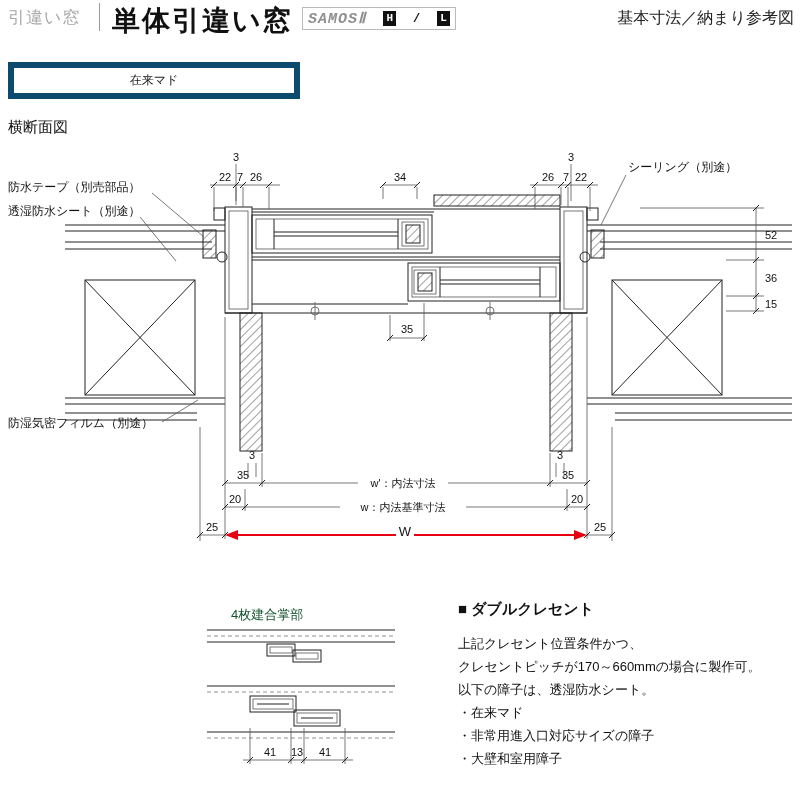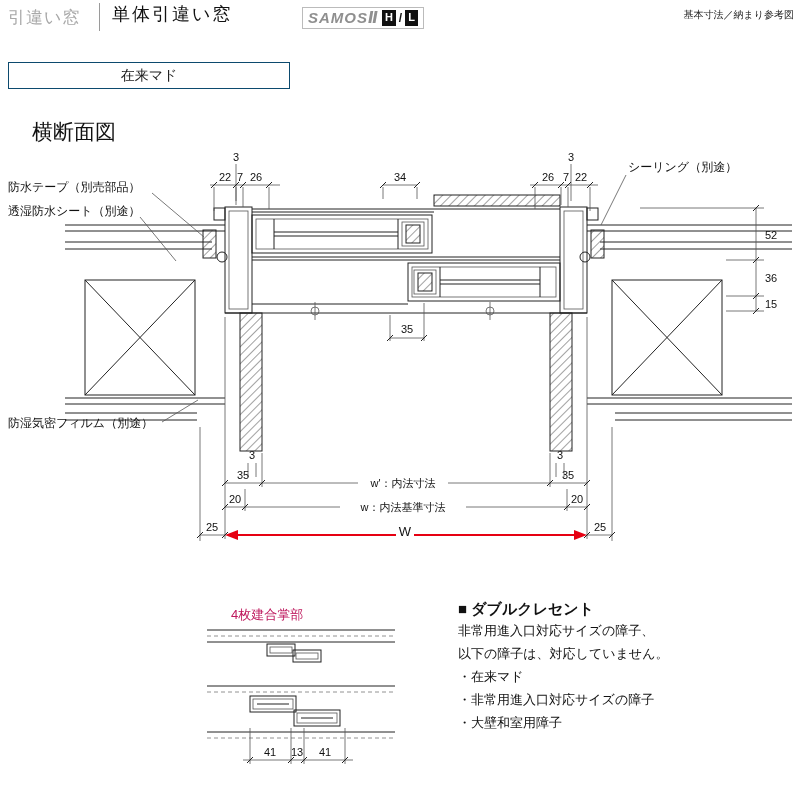--- a/index.html
+++ b/index.html
@@ -1,50 +1,50 @@
 <!DOCTYPE html>
 <html><head>
 <meta charset="utf-8">
 <style>
   html,body{margin:0;padding:0;background:#fff;}
   .page{position:relative;width:800px;height:800px;background:#fff;overflow:hidden;
         font-family:"Liberation Sans","DejaVu Sans",sans-serif;color:#1a1a1a;}
   
   .hdr-category{position:absolute;left:8px;top:6px;font-size:17px;color:#a8a8a8;letter-spacing:1px;}
   .hdr-divider{position:absolute;left:99px;top:3px;width:1px;height:28px;background:#9a9a9a;}
-  .hdr-title{position:absolute;left:112px;top:2px;font-size:18px;font-weight:normal;color:#111;letter-spacing:2px;}
-  .badge{position:absolute;left:302px;top:7px;display:flex;align-items:center;gap:3px;border:1px solid #bbb;padding:1px 5px;}
+  .hdr-title{position:absolute;left:112px;top:2px;font-size:28px;font-weight:bold;color:#111;letter-spacing:2px;}
+  .badge{position:absolute;left:302px;top:7px;display:flex;align-items:center;gap:17px;border:1px solid #bbb;padding:1px 5px;font-family:Liberation Mono, monospace;}
   .badge-name{font-size:15px;font-weight:bold;font-style:italic;color:#8f8f8f;letter-spacing:1px;}
   .badge-box{background:#111;color:#fff;font-size:11px;font-weight:bold;padding:1px 3px;line-height:1.2;}
   .badge-slash{font-size:12px;font-weight:bold;color:#111;}
-  .hdr-note{position:absolute;right:6px;top:8px;font-size:10px;color:#222;}
-  
-  .frame-box{position:absolute;left:8px;top:62px;width:280px;height:25px;border:1px solid #0c4a6e;
-             display:flex;align-items:center;justify-content:center;font-size:14px;}
-  .section-title{position:absolute;left:8px;top:118px;font-size:21px;color:#111;margin-left:24px;}
+  .hdr-note{position:absolute;right:6px;top:8px;font-size:16px;color:#222;}
+  
+  .frame-box{position:absolute;left:8px;top:62px;width:280px;height:25px;border:6px solid #0c4a6e;
+             display:flex;align-items:center;justify-content:center;font-size:12px;}
+  .section-title{position:absolute;left:8px;top:118px;font-size:15px;color:#111;}
   
   svg{position:absolute;}
   .main-svg{left:0;top:145px;}
   .ln{stroke:#222;stroke-width:1;fill:none;}
   .thin{stroke:#555;stroke-width:0.8;fill:none;}
   .dash{stroke:#777;stroke-width:0.8;fill:none;stroke-dasharray:4 3;}
   text{font-family:"Liberation Sans","DejaVu Sans",sans-serif;font-size:11px;fill:#111;}
   .dim-text{font-size:11px;text-anchor:middle;}
   .lbl{font-size:12px;}
   .red{stroke:#e60012;stroke-width:1.8;fill:none;}
   .redfill{fill:#e60012;stroke:none;}
   .whitebg{fill:#ffffff;stroke:none;}
   .hatchfill{fill:url(#hatch);stroke:#222;stroke-width:1;}
   
   .detail-wrap{position:absolute;left:195px;top:606px;width:215px;}
-  .detail-title{font-size:13px;color:#be185d;padding-left:36px;margin-bottom:2px;}
+  .detail-title{font-size:13px;color:#14532d;padding-left:36px;margin-bottom:2px;}
   .detail-svg{position:static;display:block;}
   
   .note-wrap{position:absolute;left:458px;top:600px;width:336px;}
-  .note-title{font-size:15px;font-weight:bold;color:#111;}
+  .note-title{font-size:15px;font-weight:bold;margin-bottom:13px;color:#111;}
   .note-line{font-size:13px;line-height:23px;color:#111;}
 </style>
 </head>
 <body>
 
 <div class="page">
 
   <div class="hdr-category">引違い窓</div>
   <div class="hdr-divider"></div>
   <div class="hdr-title">単体引違い窓</div>
@@ -319,20 +319,21 @@
         <line class="ln" x1="147" y1="137" x2="153" y2="131"></line>
         <text class="dim-text" x="75" y="130">41</text>
         <text class="dim-text" x="102" y="130">13</text>
         <text class="dim-text" x="130" y="130">41</text>
       </g>
     </svg>
   </div>
 
   <div class="note-wrap">
     <div class="note-title">■ ダブルクレセント</div>
-    <div class="note-line">非常用進入口対応サイズの障子、</div>
-    <div class="note-line">以下の障子は、対応していません。</div>
+    <div class="note-line">上記クレセント位置条件かつ、</div>
+    <div class="note-line">クレセントピッチが170～660mmの場合に製作可。</div>
+    <div class="note-line">以下の障子は、透湿防水シート。</div>
     <div class="note-line">・在来マド</div>
     <div class="note-line">・非常用進入口対応サイズの障子</div>
     <div class="note-line">・大壁和室用障子</div>
   </div>
 
 </div>
 
 </body></html>

